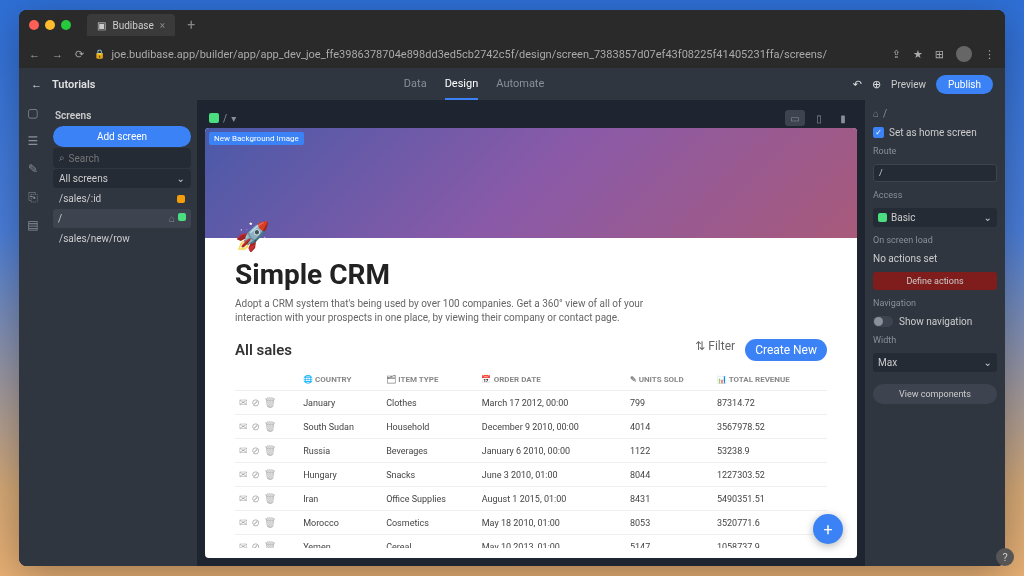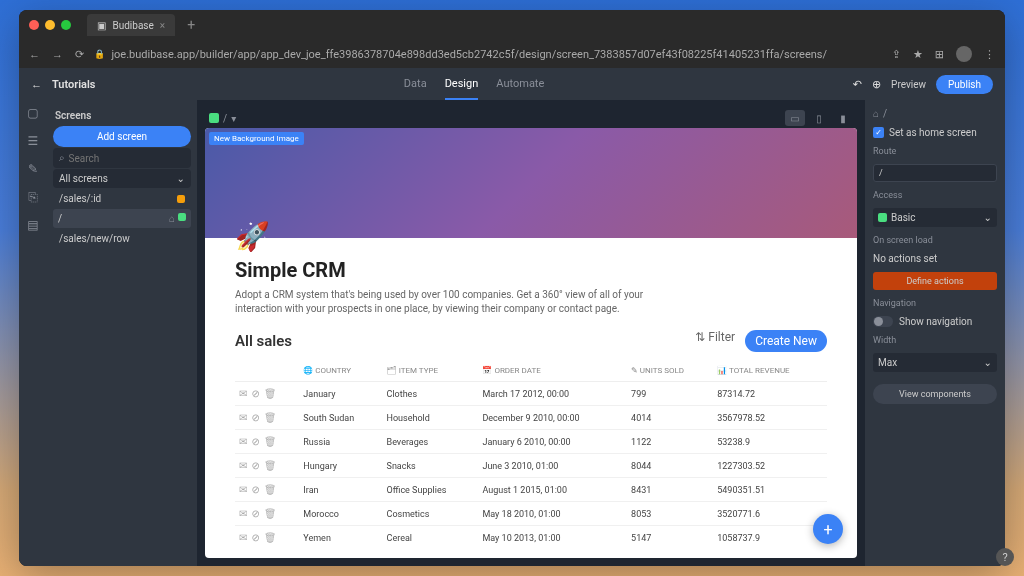--- a/index.html
+++ b/index.html
@@ -44,41 +44,41 @@
 .bc{display:flex;align-items:center;gap:4px}
 .bc-sq{width:10px;height:10px;background:#4ade80;border-radius:2px}
 .devices{display:flex;gap:4px}
 .dev{width:20px;height:16px;display:flex;align-items:center;justify-content:center;border-radius:3px;cursor:pointer}
 .dev.on{background:#3d4450}
 .preview{flex:1;background:#fff;border-radius:4px;overflow:hidden;position:relative;display:flex;flex-direction:column}
 .bg-tag{position:absolute;top:4px;left:4px;background:#3b82f6;color:#fff;font-size:8px;padding:2px 5px;border-radius:2px;z-index:2}
 .hero{height:110px;background:linear-gradient(135deg,#4a5aa8 0%,#8a5aa8 50%,#a85a7a 100%);position:relative}
 .rocket{position:absolute;bottom:-15px;left:30px;font-size:28px}
 .content{padding:20px 30px 10px;flex:1;overflow:hidden;display:flex;flex-direction:column}
-.h1{font-size:20px;font-weight:700;color:#222;margin-bottom:6px}
+.h1{font-size:28px;font-weight:700;color:#222;margin-bottom:6px}
 .desc{font-size:10px;color:#666;line-height:1.4;margin-bottom:14px;max-width:420px}
 .tbl-head{display:flex;justify-content:space-between;align-items:center;margin-bottom:8px}
 .tbl-title{font-size:15px;font-weight:600;color:#333}
 .tbl-actions{display:flex;gap:10px;font-size:12px}
 .filter{color:#666;cursor:pointer}
 .create{background:#3b82f6;color:#fff;padding:4px 10px;border-radius:12px;cursor:pointer}
 table{width:100%;border-collapse:collapse;font-size:9px}
-th{text-align:left;padding:6px 4px;color:#888;font-weight:400;font-size:8px;text-transform:uppercase;border-bottom:1px solid #eee}
+th{text-align:left;padding:6px 4px;color:#888;font-weight:700;font-size:8px;text-transform:uppercase;border-bottom:1px solid #eee}
 td{padding:6px 4px;color:#444;border-bottom:1px solid #f0f0f0}
 .row-icons{display:flex;gap:4px;color:#aaa}
 .row-icons span{cursor:pointer;font-size:10px}
 .right-panel{width:140px;background:#2f3640;padding:8px;color:#ccc;font-size:10px;display:flex;flex-direction:column;gap:8px}
 .rp-bc{display:flex;align-items:center;gap:4px;color:#8a8f99}
 .chk-row{display:flex;align-items:center;gap:5px}
 .chk{width:11px;height:11px;background:#3b82f6;border-radius:2px;display:flex;align-items:center;justify-content:center;color:#fff;font-size:8px}
 .lbl{color:#8a8f99;font-size:9px}
 .inp{background:#252b35;border:1px solid #3d4450;border-radius:3px;padding:3px 5px;color:#ccc;font-size:9px}
 .sel{background:#252b35;border-radius:3px;padding:4px 5px;display:flex;justify-content:space-between;align-items:center;cursor:pointer}
 .sel .sq2{width:9px;height:9px;background:#4ade80;border-radius:2px;margin-right:4px}
-.btn-g{background:#c2410c;color:#ccc;text-align:center;padding:4px;border-radius:3px;cursor:pointer;font-size:9px}
+.btn-g{background:#7f1d1d;color:#ccc;text-align:center;padding:4px;border-radius:3px;cursor:pointer;font-size:9px}
 .toggle-row{display:flex;align-items:center;gap:6px}
 .toggle{width:20px;height:11px;background:#3d4450;border-radius:6px;position:relative;cursor:pointer}
 .toggle::after{content:"";position:absolute;width:9px;height:9px;background:#8a8f99;border-radius:50%;top:1px;left:1px}
 .view-comp{background:#3d4450;color:#ccc;text-align:center;padding:5px;border-radius:12px;cursor:pointer;font-size:9px;margin-top:4px}
 .fab{position:absolute;bottom:14px;right:14px;width:30px;height:30px;background:#3b82f6;border-radius:50%;color:#fff;display:flex;align-items:center;justify-content:center;font-size:16px;cursor:pointer;box-shadow:0 2px 8px rgba(0,0,0,0.3)}
 .help{position:absolute;bottom:10px;right:10px;width:18px;height:18px;background:#555;border-radius:50%;color:#ccc;display:flex;align-items:center;justify-content:center;font-size:11px;cursor:pointer}
 </style>
 </head>
 <body>
 

